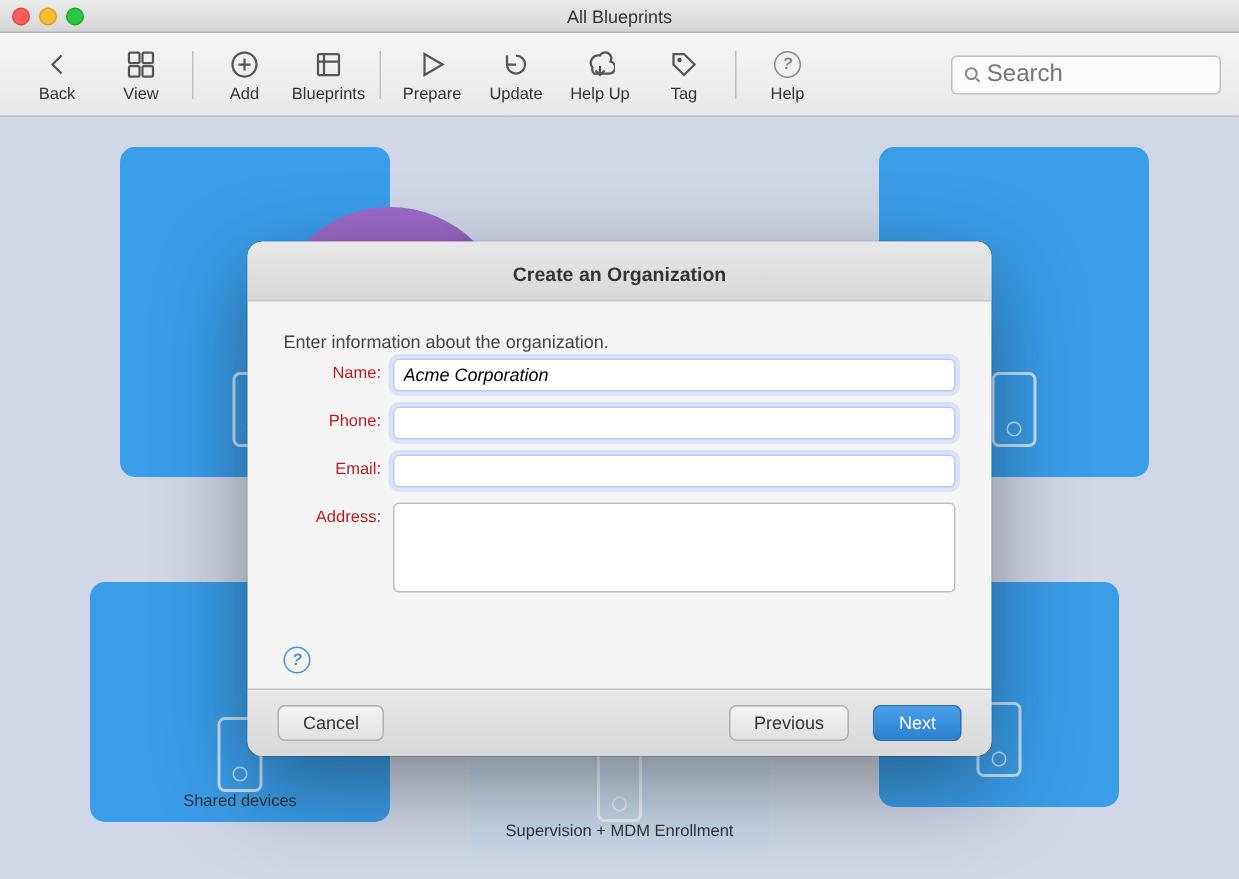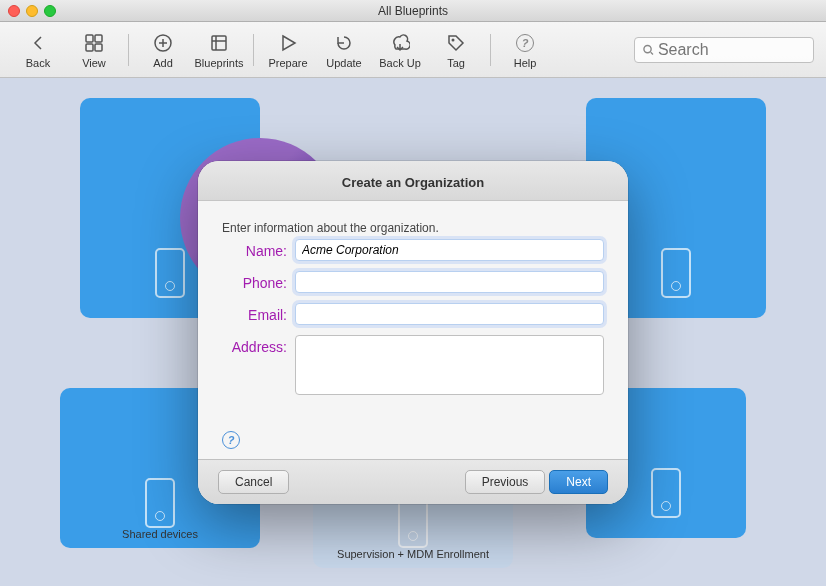--- a/index.html
+++ b/index.html
@@ -177,22 +177,22 @@
     
     .dialog-overlay {
       position: absolute;
       top: 0; left: 0; right: 0; bottom: 0;
       display: flex;
       align-items: center;
       justify-content: center;
     }
     .dialog {
       background: #f5f5f5;
-      border-radius: 21px;
-      width: 430px;
+      border-radius: 10px;
+      width: 496px;
       box-shadow: 0 20px 60px rgba(0,0,0,0.4), 0 0 0 0.5px rgba(0,0,0,0.2);
       overflow: hidden;
     }
     .dialog-title-bar {
       background: linear-gradient(to bottom, #e8e8e8, #d8d8d8);
       padding: 14px 20px 10px;
       text-align: center;
       border-bottom: 1px solid #c5c5c5;
     }
     .dialog-title {
@@ -208,22 +208,22 @@
       color: #444;
       margin-bottom: 4px;
     }
     .form-row {
       display: flex;
       align-items: flex-start;
       margin-bottom: 10px;
       gap: 8px;
     }
     .form-label {
-      font-size: 14px;
-      color: #a21caf;
+      font-size: 11px;
+      color: #b91c1c;
       text-align: right;
       width: 65px;
       flex-shrink: 0;
       padding-top: 4px;
     }
     .form-input {
       flex: 1;
       height: 22px;
       border: 1px solid #b8d0f0;
       border-radius: 4px;
@@ -283,21 +283,21 @@
       align-items: center;
     }
     .btn-primary {
       background: linear-gradient(to bottom, #4a9fe8, #2a7fd0);
       border-color: #1a6fb8;
       color: white;
       font-weight: 500;
     }
     .footer-right-btns {
       display: flex;
-      gap: 4px;
+      gap: 16px;
     }
 
     
     .phone-icon {
       position: absolute;
       bottom: 20px;
       left: 50%;
       transform: translateX(-50%);
       width: 30px;
       height: 50px;
@@ -397,21 +397,21 @@
     <span class="toolbar-label">Update</span>
   </div>
   <div class="toolbar-btn">
     <div class="toolbar-icon">
       <svg class="icon-svg" viewBox="0 0 20 20">
           <path d="M5 12 A5 5 0 0 1 10 4 A4 4 0 0 1 17 8 A4 4 0 0 1 15 16 L6 16 A4 4 0 0 1 5 12Z"></path>
           <line x1="10" y1="11" x2="10" y2="17"></line>
           <polyline points="7 14 10 17 13 14"></polyline>
         </svg>
     </div>
-    <span class="toolbar-label">Back Up</span>
+    <span class="toolbar-label">Help Up</span>
   </div>
   <div class="toolbar-btn">
     <div class="toolbar-icon">
       <svg class="icon-svg" viewBox="0 0 20 20">
           <path d="M3 3 L10 3 L17 10 L10 17 L3 10 Z"></path>
           <circle cx="7" cy="7" r="1.5" fill="#555" stroke="none"></circle>
         </svg>
     </div>
     <span class="toolbar-label">Tag</span>
   </div>

